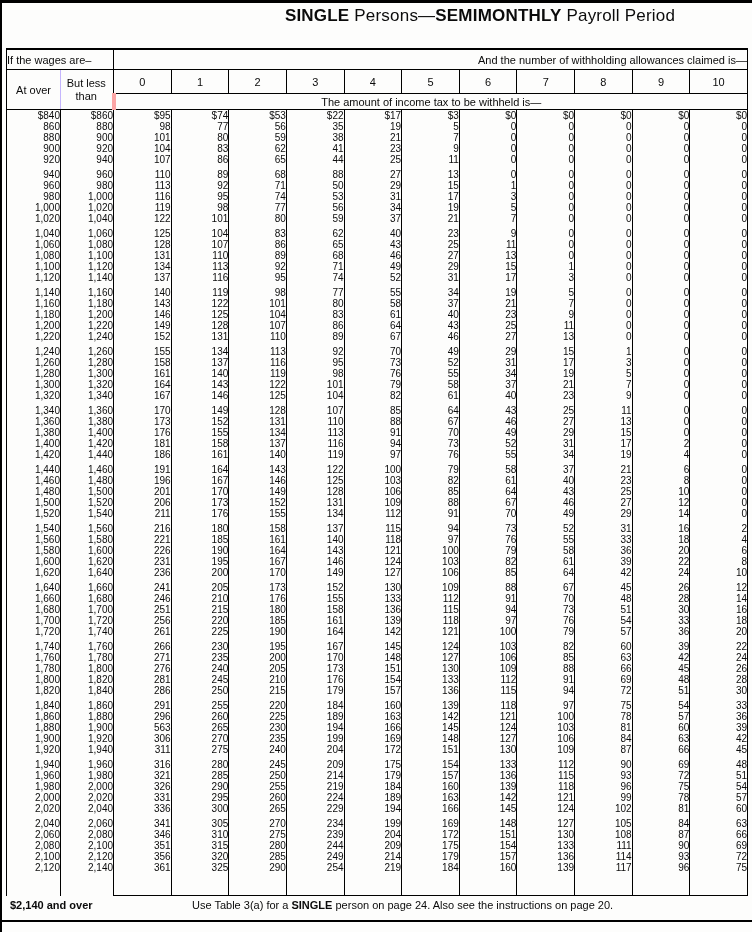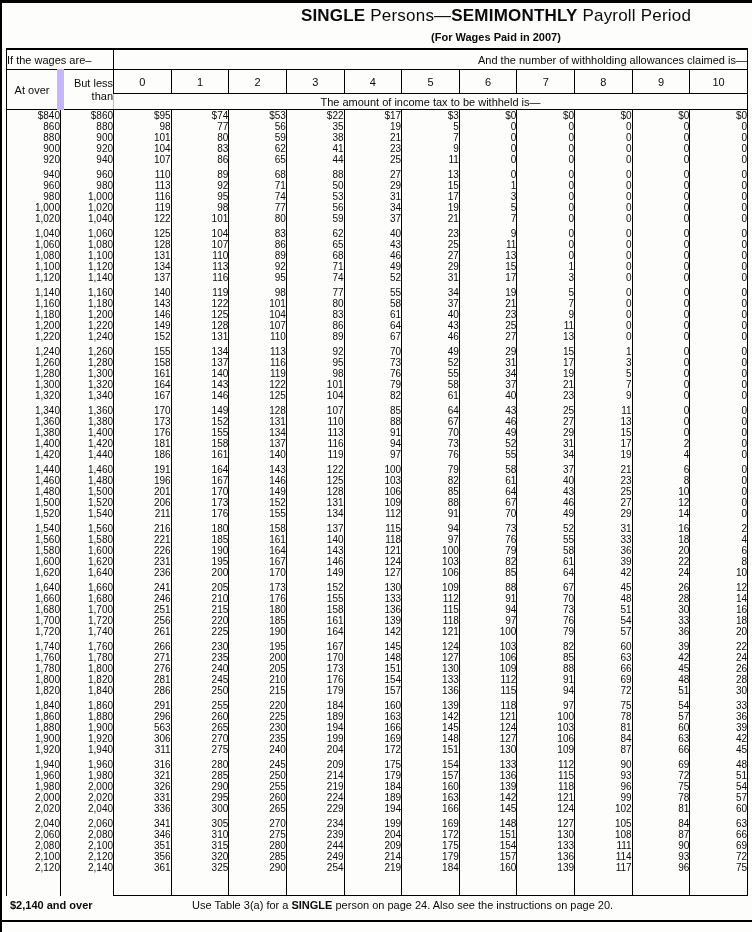--- a/index.html
+++ b/index.html
@@ -5,39 +5,39 @@
   html,body{margin:0;padding:0;}
   body{
     width:752px;height:932px;position:relative;overflow:hidden;
     background:#fdfdfc;color:#0b0b0b;
     font-family:"Liberation Sans","DejaVu Sans",sans-serif;
     -webkit-font-smoothing:antialiased;
   }
   .page-top-edge{position:absolute;top:0;left:0;width:752px;height:3px;background:#000;}
   .page-left-edge{position:absolute;top:0;left:0;width:2px;height:932px;background:#000;}
 
-  .title-wrap{position:absolute;top:6px;left:240px;width:512px;text-align:center;line-height:1.15;}
+  .title-wrap{position:absolute;top:6px;left:224px;width:512px;text-align:center;line-height:1.15;}
   .title{font-size:17px;letter-spacing:0.2px;white-space:nowrap;}
   .title b{font-weight:bold;}
   .subtitle{font-size:11px;font-weight:bold;margin-top:5px;}
 
   table.tax-table{
     position:absolute;top:48px;left:6px;width:742px;
     border-collapse:collapse;table-layout:fixed;
     border-top:2px solid #000;border-left:1px solid #000;border-right:1px solid #000;padding-left:47px;
   }
   .tax-table td{padding:0;overflow:hidden;}
 
   
   .h-wages{height:19px;font-size:11px;text-align:left;padding-left:4px;border-bottom:1px solid #000;}
   .h-allow{font-size:11px;text-align:right;border-left:1px solid #000;border-bottom:1px solid #000;}
   .h-atleast{font-size:11px;text-align:center;vertical-align:middle;border-bottom:1px solid #000;}
-  .h-less{font-size:11px;text-align:right;vertical-align:middle;border-left:7px solid #c4b5fd;border-bottom:1px solid #000;line-height:1.15;margin-left:44px;}
+  .h-less{font-size:11px;text-align:center;vertical-align:middle;border-left:1px solid #c4b5fd;border-bottom:1px solid #000;line-height:1.15;margin-left:44px;}
   .h-num{height:23px;font-size:11px;text-align:center;vertical-align:middle;border-left:1px solid #000;border-bottom:1px solid #000;}
-  .h-amount{height:15px;font-size:11px;text-align:center;vertical-align:middle;border-left:1px solid #fca5a5;border-bottom:1px solid #000;}
+  .h-amount{height:15px;font-size:11px;text-align:center;vertical-align:middle;border-left:4px solid #fca5a5;border-bottom:1px solid #000;}
 
   
   tr.data td{height:11px;line-height:11px;font-size:10px;white-space:nowrap;}
   .c-atleast{text-align:right;padding-right:12px;}
   .c-less{text-align:right;padding-right:12px;border-left:1px solid #000;}
   .c-val{text-align:right;padding-right:14px;border-left:1px solid #000;}
   tr.spacer td{height:4px;line-height:4px;font-size:1px;}
   tr.spacer.final td{height:22px;}
   tr.spacer.final td.c-val{border-bottom:1px solid #000;}
 
@@ -49,21 +49,20 @@
   .bottom-rule{position:absolute;top:920px;left:0;width:752px;height:2px;background:#000;}
 </style>
 </head>
 <body>
 
 <div class="page-top-edge"></div>
 <div class="page-left-edge"></div>
 
 <div class="title-wrap">
   <div class="title"><b>SINGLE</b><span> Persons—</span><b>SEMIMONTHLY</b><span> Payroll Period</span></div>
-  <div class="subtitle">(For Wages Paid in 2007)</div>
 </div>
 
 <table class="tax-table">
   <colgroup>
     <col style="width:54px">
       <col style="width:53px">
   </colgroup>
   <thead>
     <tr>
       <td class="h-wages" colspan="2">If the wages are–</td>

